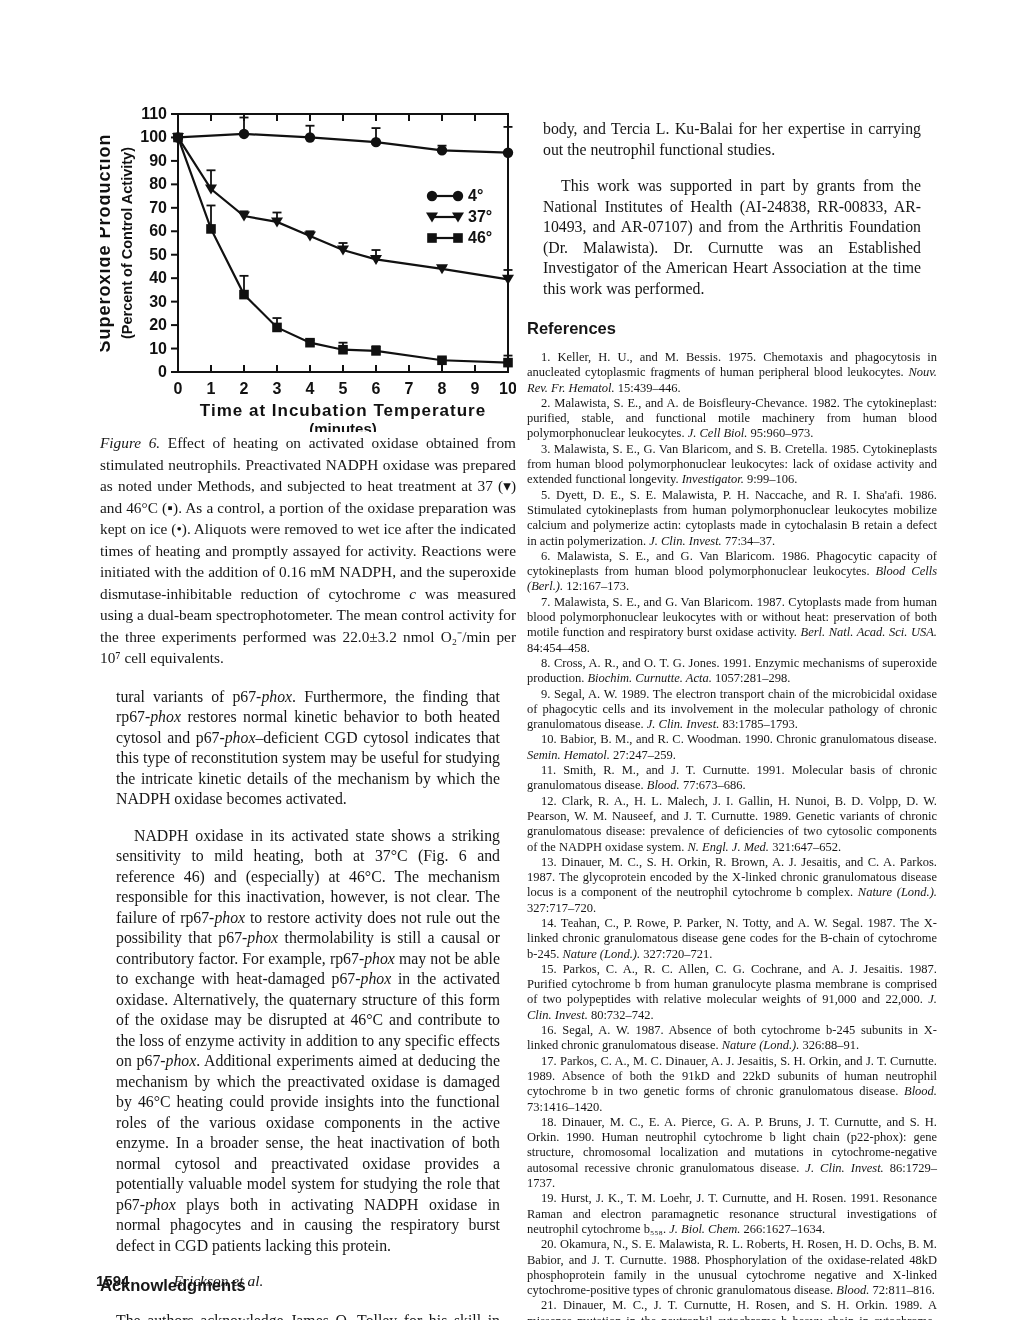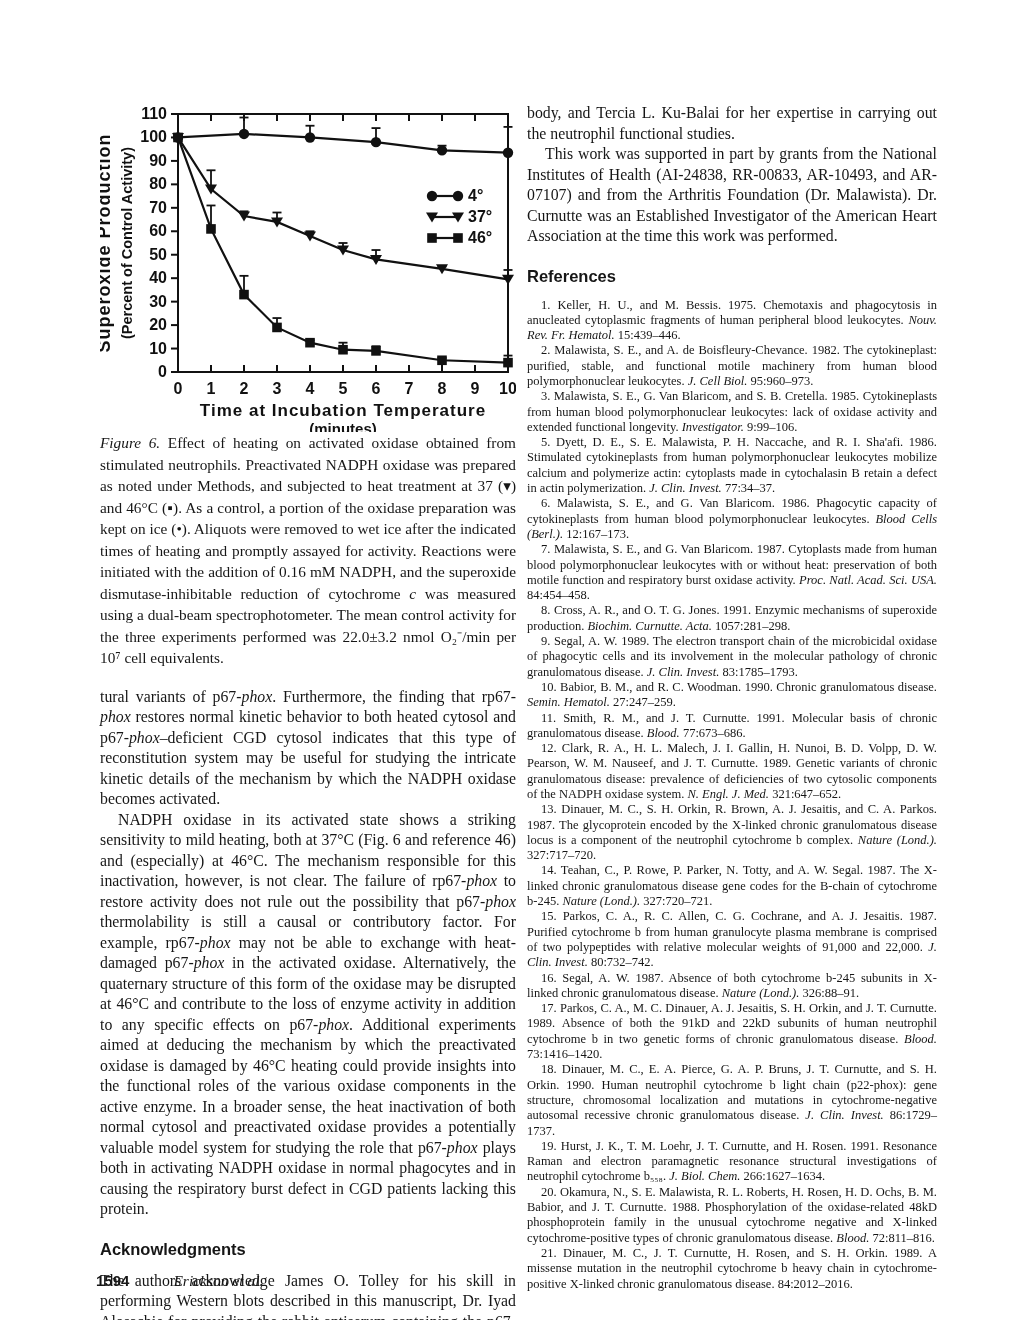--- a/index.html
+++ b/index.html
@@ -16,21 +16,21 @@
   svg .xtitle{font-size:17px;letter-spacing:1px;}
   svg .xtitle2{font-size:15px;}
   svg .ytitle{font-size:18px;letter-spacing:1px;}
   svg .ytitle2{font-size:14.5px;}
   svg .legend-label{font-size:16px;}
   figure{margin:0;}
   .caption{
     font-size:15.3px;line-height:21.5px;text-align:justify;
     margin-bottom:18px;
   }
-  .body{font-size:15.8px;line-height:20.5px;text-align:justify;margin:0;}
+  .body{font-size:15.8px;line-height:20.5px;text-align:justify;margin:16px;}
   .indent{text-indent:18px;}
   .heading{
     font-family:"Liberation Sans", sans-serif;font-weight:700;
     font-size:16.5px;margin:20px 0 12px 0;
   }
   .refs{font-size:12.5px;line-height:15.3px;text-align:justify;}
   .refs .ref{text-indent:14px;}
   .footer{position:absolute;left:96px;top:1272px;}
   .pageno{font-family:"Liberation Sans", sans-serif;font-weight:700;font-size:15px;}
   .runauth{font-style:italic;font-size:15.5px;margin-left:44px;}
@@ -199,21 +199,21 @@
     <p class="body">body, and Tercia L. Ku-Balai for her expertise in carrying out the neutrophil functional studies.</p>
     <p class="body indent">This work was supported in part by grants from the National Institutes of Health (AI-24838, RR-00833, AR-10493, and AR-07107) and from the Arthritis Foundation (Dr. Malawista). Dr. Curnutte was an Established Investigator of the American Heart Association at the time this work was performed.</p>
 
     <h2 class="heading">References</h2>
     <div class="refs">
         <div class="ref">1. Keller, H. U., and M. Bessis. 1975. Chemotaxis and phagocytosis in anucleated cytoplasmic fragments of human peripheral blood leukocytes. <i>Nouv. Rev. Fr. Hematol.</i> 15:439–446.</div>
         <div class="ref">2. Malawista, S. E., and A. de Boisfleury-Chevance. 1982. The cytokineplast: purified, stable, and functional motile machinery from human blood polymorphonuclear leukocytes. <i>J. Cell Biol.</i> 95:960–973.</div>
         <div class="ref">3. Malawista, S. E., G. Van Blaricom, and S. B. Cretella. 1985. Cytokineplasts from human blood polymorphonuclear leukocytes: lack of oxidase activity and extended functional longevity. <i>Investigator.</i> 9:99–106.</div>
         <div class="ref">5. Dyett, D. E., S. E. Malawista, P. H. Naccache, and R. I. Sha'afi. 1986. Stimulated cytokineplasts from human polymorphonuclear leukocytes mobilize calcium and polymerize actin: cytoplasts made in cytochalasin B retain a defect in actin polymerization. <i>J. Clin. Invest.</i> 77:34–37.</div>
         <div class="ref">6. Malawista, S. E., and G. Van Blaricom. 1986. Phagocytic capacity of cytokineplasts from human blood polymorphonuclear leukocytes. <i>Blood Cells (Berl.).</i> 12:167–173.</div>
-        <div class="ref">7. Malawista, S. E., and G. Van Blaricom. 1987. Cytoplasts made from human blood polymorphonuclear leukocytes with or without heat: preservation of both motile function and respiratory burst oxidase activity. <i>Proc. Natl. Acad. Sci. USA.</i> 84:454–458.</div>
+        <div class="ref">7. Malawista, S. E., and G. Van Blaricom. 1987. Cytoplasts made from human blood polymorphonuclear leukocytes with or without heat: preservation of both motile function and respiratory burst oxidase activity. <i>Berl. Natl. Acad. Sci. USA.</i> 84:454–458.</div>
         <div class="ref">8. Cross, A. R., and O. T. G. Jones. 1991. Enzymic mechanisms of superoxide production. <i>Biochim. Curnutte. Acta.</i> 1057:281–298.</div>
         <div class="ref">9. Segal, A. W. 1989. The electron transport chain of the microbicidal oxidase of phagocytic cells and its involvement in the molecular pathology of chronic granulomatous disease. <i>J. Clin. Invest.</i> 83:1785–1793.</div>
         <div class="ref">10. Babior, B. M., and R. C. Woodman. 1990. Chronic granulomatous disease. <i>Semin. Hematol.</i> 27:247–259.</div>
         <div class="ref">11. Smith, R. M., and J. T. Curnutte. 1991. Molecular basis of chronic granulomatous disease. <i>Blood.</i> 77:673–686.</div>
         <div class="ref">12. Clark, R. A., H. L. Malech, J. I. Gallin, H. Nunoi, B. D. Volpp, D. W. Pearson, W. M. Nauseef, and J. T. Curnutte. 1989. Genetic variants of chronic granulomatous disease: prevalence of deficiencies of two cytosolic components of the NADPH oxidase system. <i>N. Engl. J. Med.</i> 321:647–652.</div>
         <div class="ref">13. Dinauer, M. C., S. H. Orkin, R. Brown, A. J. Jesaitis, and C. A. Parkos. 1987. The glycoprotein encoded by the X-linked chronic granulomatous disease locus is a component of the neutrophil cytochrome b complex. <i>Nature (Lond.).</i> 327:717–720.</div>
         <div class="ref">14. Teahan, C., P. Rowe, P. Parker, N. Totty, and A. W. Segal. 1987. The X-linked chronic granulomatous disease gene codes for the B-chain of cytochrome b-245. <i>Nature (Lond.).</i> 327:720–721.</div>
         <div class="ref">15. Parkos, C. A., R. C. Allen, C. G. Cochrane, and A. J. Jesaitis. 1987. Purified cytochrome b from human granulocyte plasma membrane is comprised of two polypeptides with relative molecular weights of 91,000 and 22,000. <i>J. Clin. Invest.</i> 80:732–742.</div>
         <div class="ref">16. Segal, A. W. 1987. Absence of both cytochrome b-245 subunits in X-linked chronic granulomatous disease. <i>Nature (Lond.).</i> 326:88–91.</div>
         <div class="ref">17. Parkos, C. A., M. C. Dinauer, A. J. Jesaitis, S. H. Orkin, and J. T. Curnutte. 1989. Absence of both the 91kD and 22kD subunits of human neutrophil cytochrome b in two genetic forms of chronic granulomatous disease. <i>Blood.</i> 73:1416–1420.</div>

